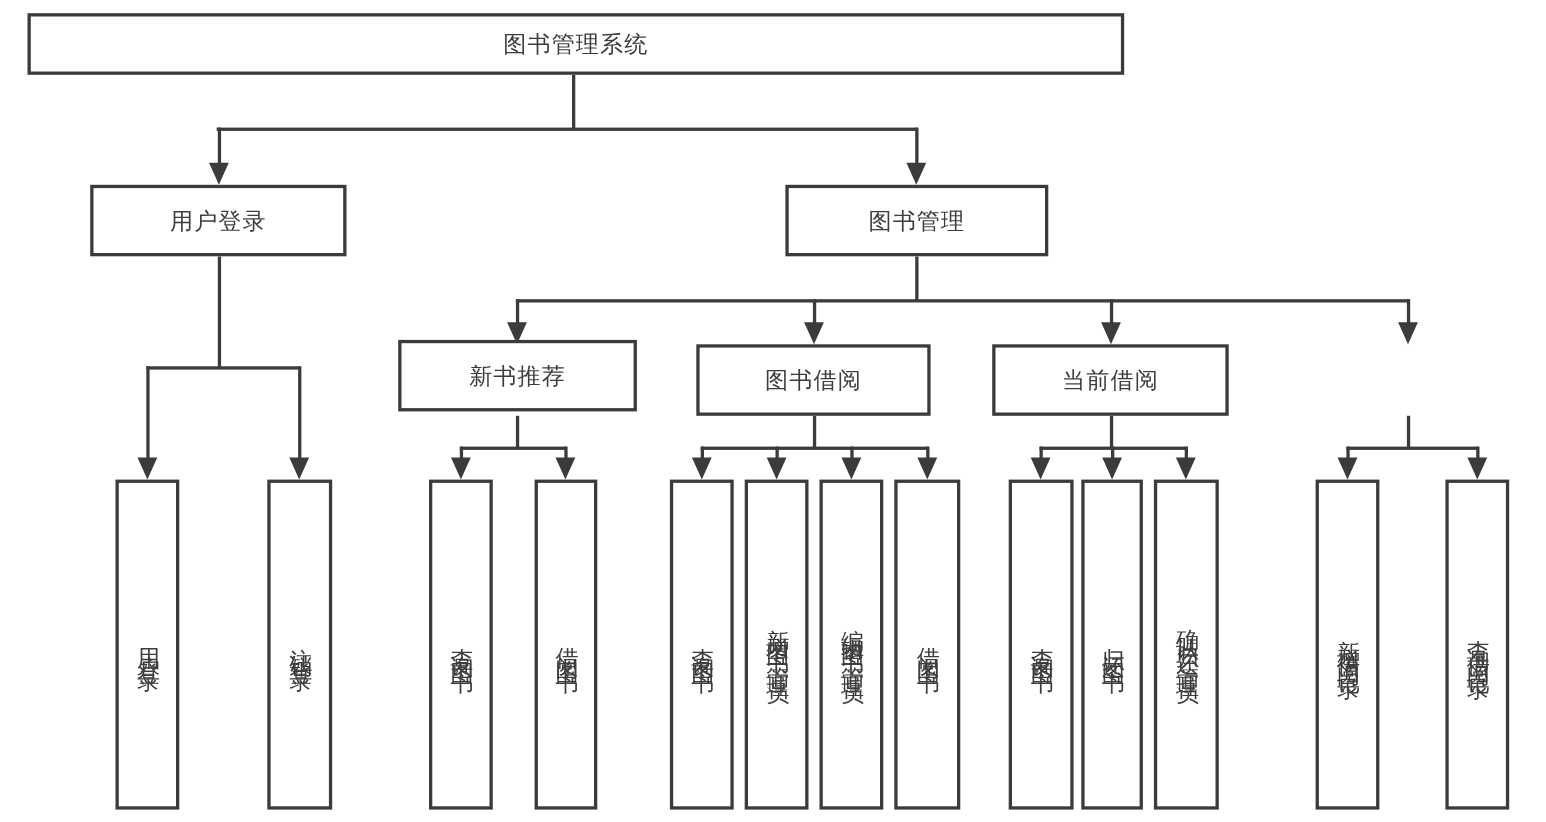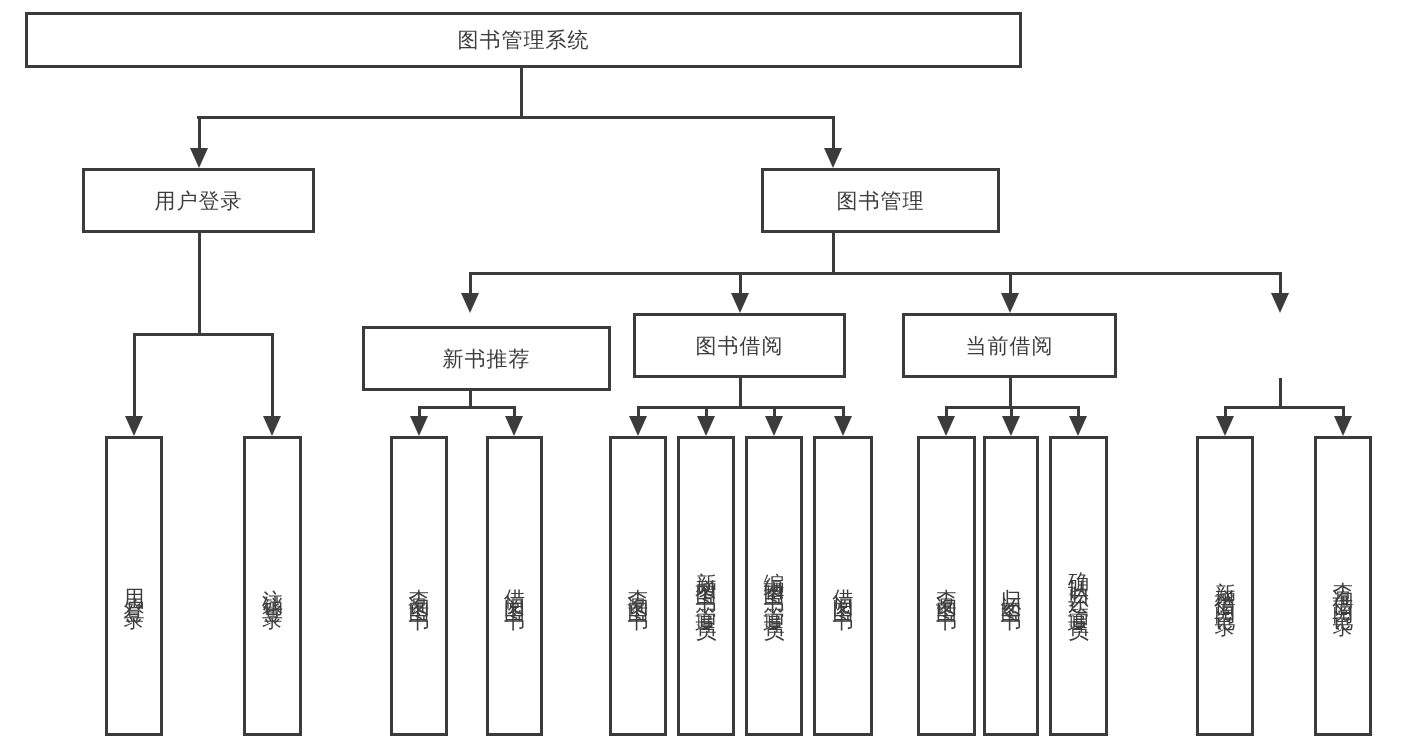--- a/index.html
+++ b/index.html
@@ -53,41 +53,41 @@
   <div class="box" style="left:25px;top:12px;width:997px;height:56px;">图书管理系统</div>
 
   <div class="vl" style="left:520px;top:68px;height:50px;"></div>
   <div class="hl" style="left:197px;top:116px;width:637px;"></div>
   <div class="vl" style="left:198px;top:116px;height:34px;"></div>
   <div class="ah" style="left:190px;top:148px;"></div>
   <div class="vl" style="left:832px;top:116px;height:34px;"></div>
   <div class="ah" style="left:824px;top:148px;"></div>
 
   <div class="box" style="left:82px;top:168px;width:233px;height:65px;">用户登录</div>
-  <div class="box" style="left:714px;top:168px;width:239px;height:65px;margin-left:47px;">图书管理</div>
+  <div class="box" style="left:714px;top:168px;width:239px;height:65px;">图书管理</div>
 
   <div class="vl" style="left:198px;top:233px;height:102px;"></div>
   <div class="hl" style="left:133px;top:333px;width:140px;"></div>
   <div class="vl" style="left:133px;top:333px;height:85px;"></div>
   <div class="ah" style="left:125px;top:416px;"></div>
   <div class="vl" style="left:271px;top:333px;height:85px;"></div>
   <div class="ah" style="left:263px;top:416px;"></div>
 
   <div class="vl" style="left:832px;top:233px;height:41px;"></div>
   <div class="hl" style="left:469px;top:272px;width:812px;"></div>
   <div class="vl" style="left:469px;top:272px;height:24px;"></div>
   <div class="ah" style="left:461px;top:293px;"></div>
   <div class="vl" style="left:739px;top:272px;height:24px;"></div>
   <div class="ah" style="left:731px;top:293px;"></div>
   <div class="vl" style="left:1009px;top:272px;height:24px;"></div>
   <div class="ah" style="left:1001px;top:293px;"></div>
   <div class="vl" style="left:1279px;top:272px;height:24px;"></div>
   <div class="ah" style="left:1271px;top:293px;"></div>
 
-  <div class="box" style="left:362px;top:326px;width:249px;height:65px;">新书推荐</div>
+  <div class="box" style="left:362px;top:309px;width:217px;height:65px;">新书推荐</div>
   <div class="box" style="left:633px;top:313px;width:213px;height:65px;">图书借阅</div>
   <div class="box" style="left:902px;top:313px;width:215px;height:65px;">当前借阅</div>
 
   <div class="vl" style="left:469px;top:378px;height:30px;"></div>
   <div class="vl" style="left:739px;top:378px;height:30px;"></div>
   <div class="vl" style="left:1009px;top:378px;height:30px;"></div>
   <div class="vl" style="left:1279px;top:378px;height:30px;"></div>
 
   <div class="hl" style="left:418px;top:406px;width:97px;"></div>
   <div class="vl" style="left:418px;top:406px;height:12px;"></div>

